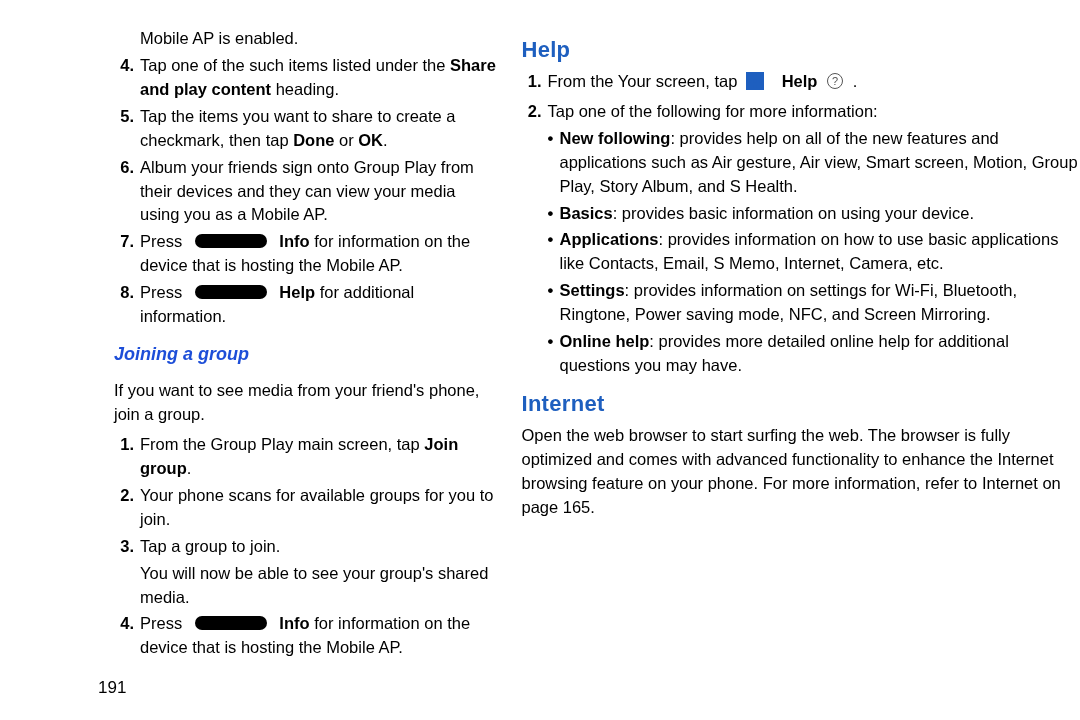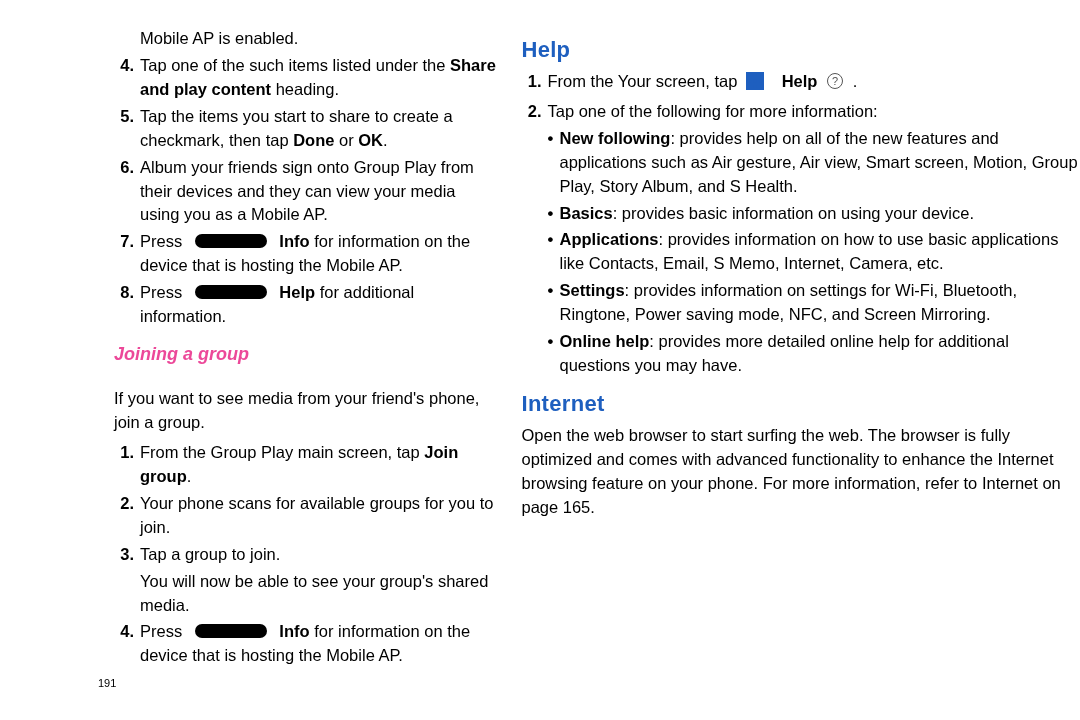--- a/index.html
+++ b/index.html
@@ -8,27 +8,27 @@
   .col-left{width:490px;padding-left:98px;padding-right:0}
   .col-right{width:590px;padding-left:22px;padding-right:0}
   .num-item{display:flex;margin:3px 0}
   .num-item .num{width:20px;text-align:right;font-weight:bold;margin-right:6px;flex:none}
   .num-item .txt{flex:1}
   .bul-item{display:flex;margin:3px 0;padding-left:26px}
   .bul-item .bmark{flex:none;width:12px;font-weight:bold}
   .bul-item .txt{flex:1}
   .bold{font-weight:bold}
   h2.section{color:#1e5fbf;font-weight:bold;font-size:22px;margin:10px 0 4px 0;letter-spacing:.3px}
-  h3.sub{color:#ec4899;font-style:italic;font-weight:bold;font-size:18px;margin:12px 0 20px 0}
+  h3.sub{color:#1d4ed8;font-style:italic;font-weight:bold;font-size:18px;margin:12px 0 12px 0}
   .intro{margin:2px 0 6px 0}
   .key-pill{display:inline-block;width:72px;height:14px;border-radius:8px;background:#000;vertical-align:-1px;margin:0 8px}
   .icon-grid{display:inline-block;vertical-align:-3px;margin:0 4px}
   .icon-grid rect{fill:#1e5fbf}
   .icon-q{display:inline-block;vertical-align:-3px;margin:0 4px}
-  .pgnum{position:absolute;left:98px;top:676px;font-size:11px}
+  .pgnum{position:absolute;left:98px;top:676px;font-size:17px}
   .ref{font-style:normal}
   
   .cont{padding-left:26px;margin:3px 0}
 </style>
 </head>
 <body>
 
 <div class="page">
 
   <div class="col col-left">
@@ -38,21 +38,21 @@
     <div class="num-item">
       <div class="num">4.</div>
       <div class="txt">
         <span>Tap one of the such items listed under the </span><span class="bold">Share and play content</span><span> heading.</span>
       </div>
     </div>
 
     <div class="num-item">
       <div class="num">5.</div>
       <div class="txt">
-        <span>Tap the items you start to share to create a checkmark, then tap </span><span class="bold">Done</span><span> or </span><span class="bold">OK</span><span>.</span>
+        <span>Tap the items you want to share to create a checkmark, then tap </span><span class="bold">Done</span><span> or </span><span class="bold">OK</span><span>.</span>
       </div>
     </div>
 
     <div class="num-item">
       <div class="num">6.</div>
       <div class="txt">Album your friends sign onto Group Play from their devices and they can view your media using you as a Mobile AP.</div>
     </div>
 
     <div class="num-item">
       <div class="num">7.</div>

